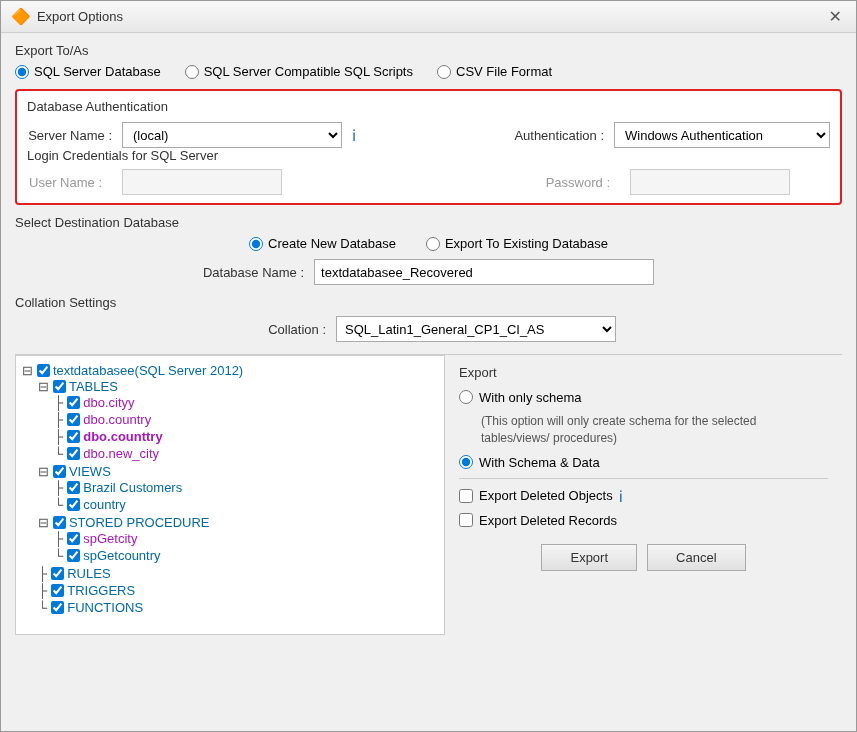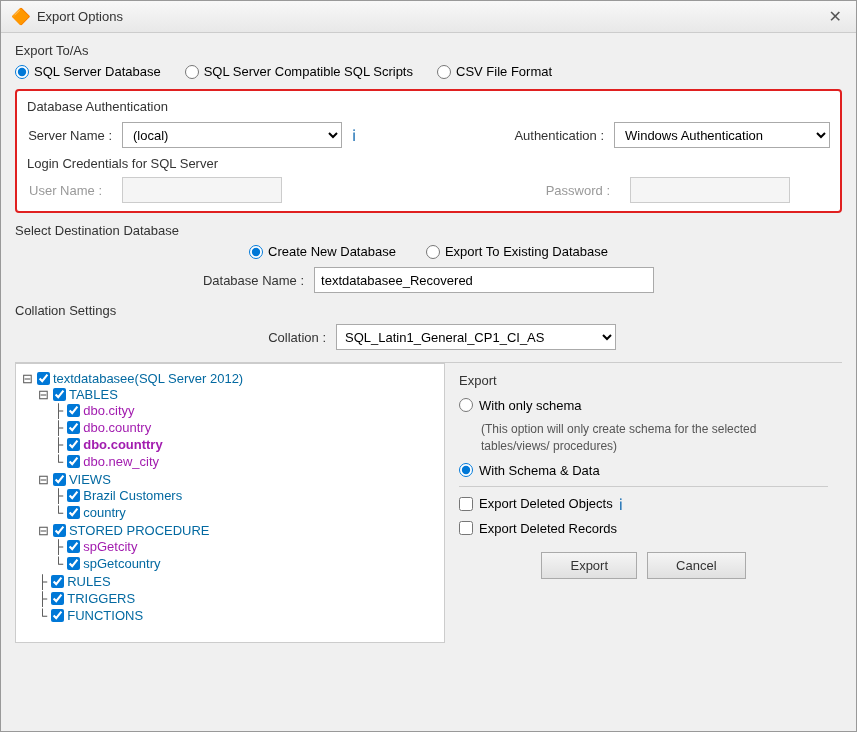--- a/index.html
+++ b/index.html
@@ -10,21 +10,21 @@
     .title-icon { color: #1a6fb3; font-size: 16px; }
     .title-text { font-weight: 400; font-size: 13px; color: #333; }
     .close-btn { background: none; border: none; cursor: pointer; font-size: 16px; color: #555; padding: 0 4px; line-height: 1; }
     .dialog-body { padding: 10px 14px; flex: 1; }
     .section-label { font-size: 13px; color: #333; margin-bottom: 6px; font-weight: normal; }
     .radio-row { display: flex; align-items: flex-end; gap: 24px; margin-bottom: 10px; }
     .radio-item { display: flex; align-items: center; gap: 5px; cursor: pointer; }
     .radio-item input[type="radio"] { accent-color: #0078d7; width: 14px; height: 14px; }
     .bordered-section { border: 2px solid #e02020; border-radius: 4px; padding: 8px 10px; margin-bottom: 10px; background: #fff; }
     .bordered-section-title { font-size: 13px; color: #333; margin-bottom: 8px; font-weight: normal; }
-    .field-row { display: flex; align-items: center; gap: 10px; margin-bottom: 8px; }
+    .field-row { display: flex; align-items: center; gap: 10px; }
     .field-label { color: #333; white-space: nowrap; min-width: 85px; text-align: right; }
     .text-input { border: 1px solid #aaa; background: #fff; padding: 3px 6px; height: 26px; outline: none; }
     .select-input { border: 1px solid #aaa; background: #fff; padding: 2px 6px; height: 26px; outline: none; cursor: pointer; appearance: auto; }
     .server-select { width: 220px; }
     .auth-select { width: 216px; }
     .info-icon { color: #1a6fb3; font-size: 16px; cursor: pointer; }
     .login-credentials-title { font-size: 13px; color: #333; margin-bottom: 6px; }
     .credential-row { display: flex; align-items: center; gap: 20px; }
     .cred-label { color: #999; font-size: 13px; min-width: 75px; text-align: right; }
     .cred-input { border: 1px solid #ccc; background: #f5f5f5; height: 26px; width: 160px; padding: 2px 5px; }

